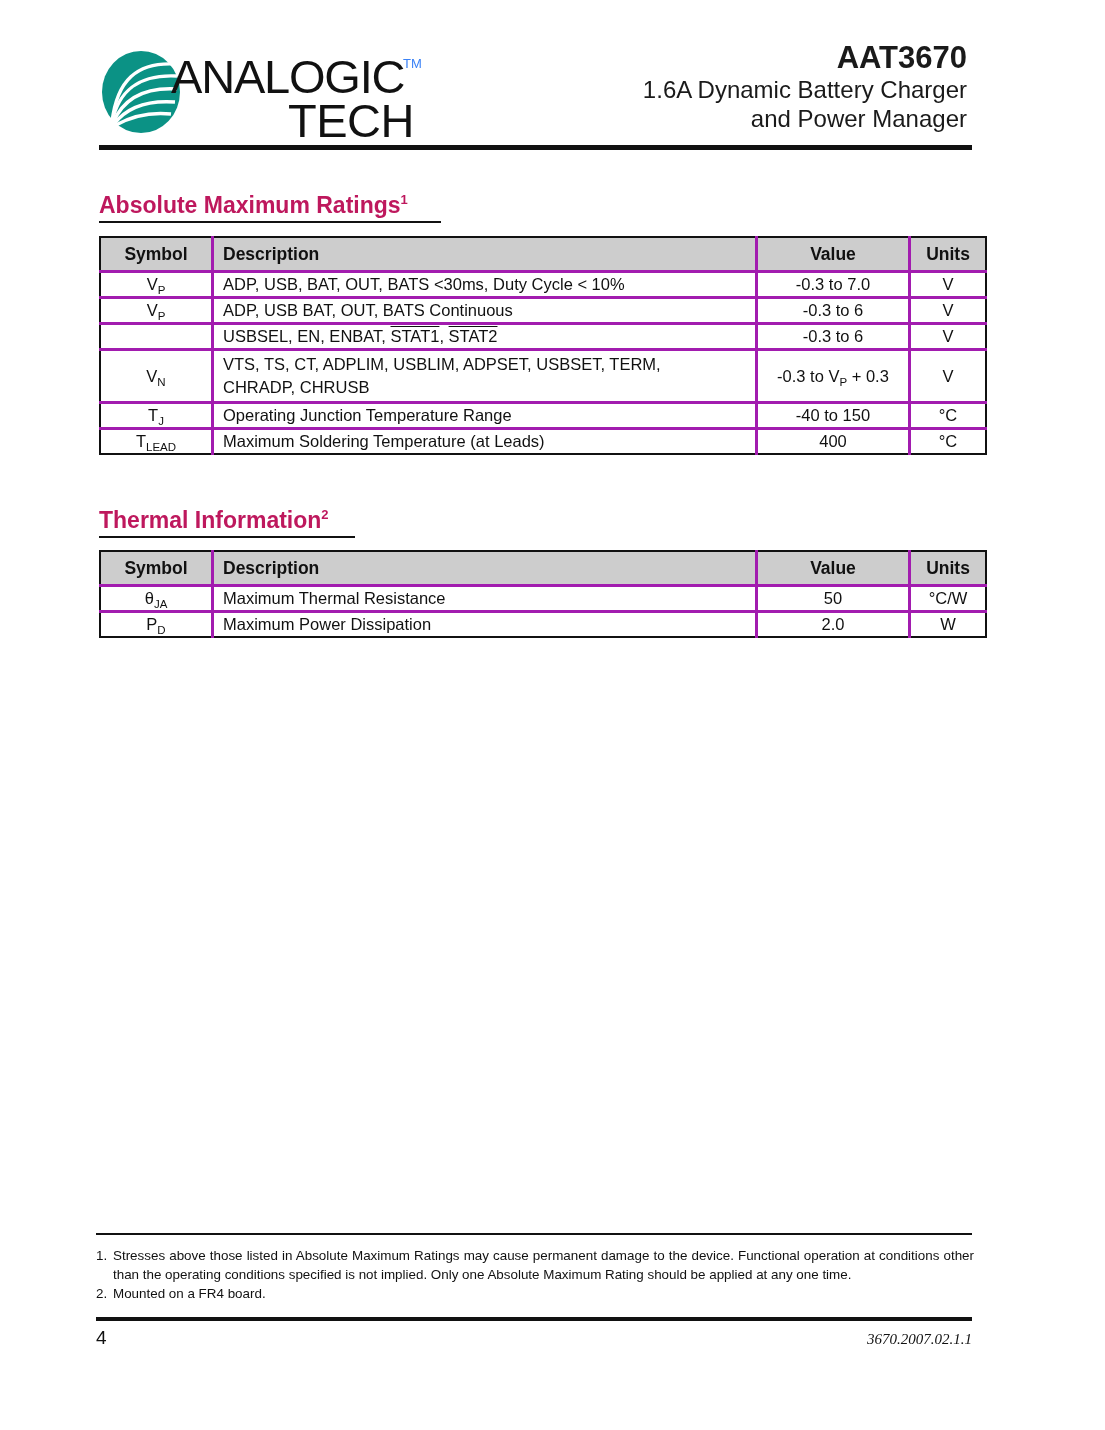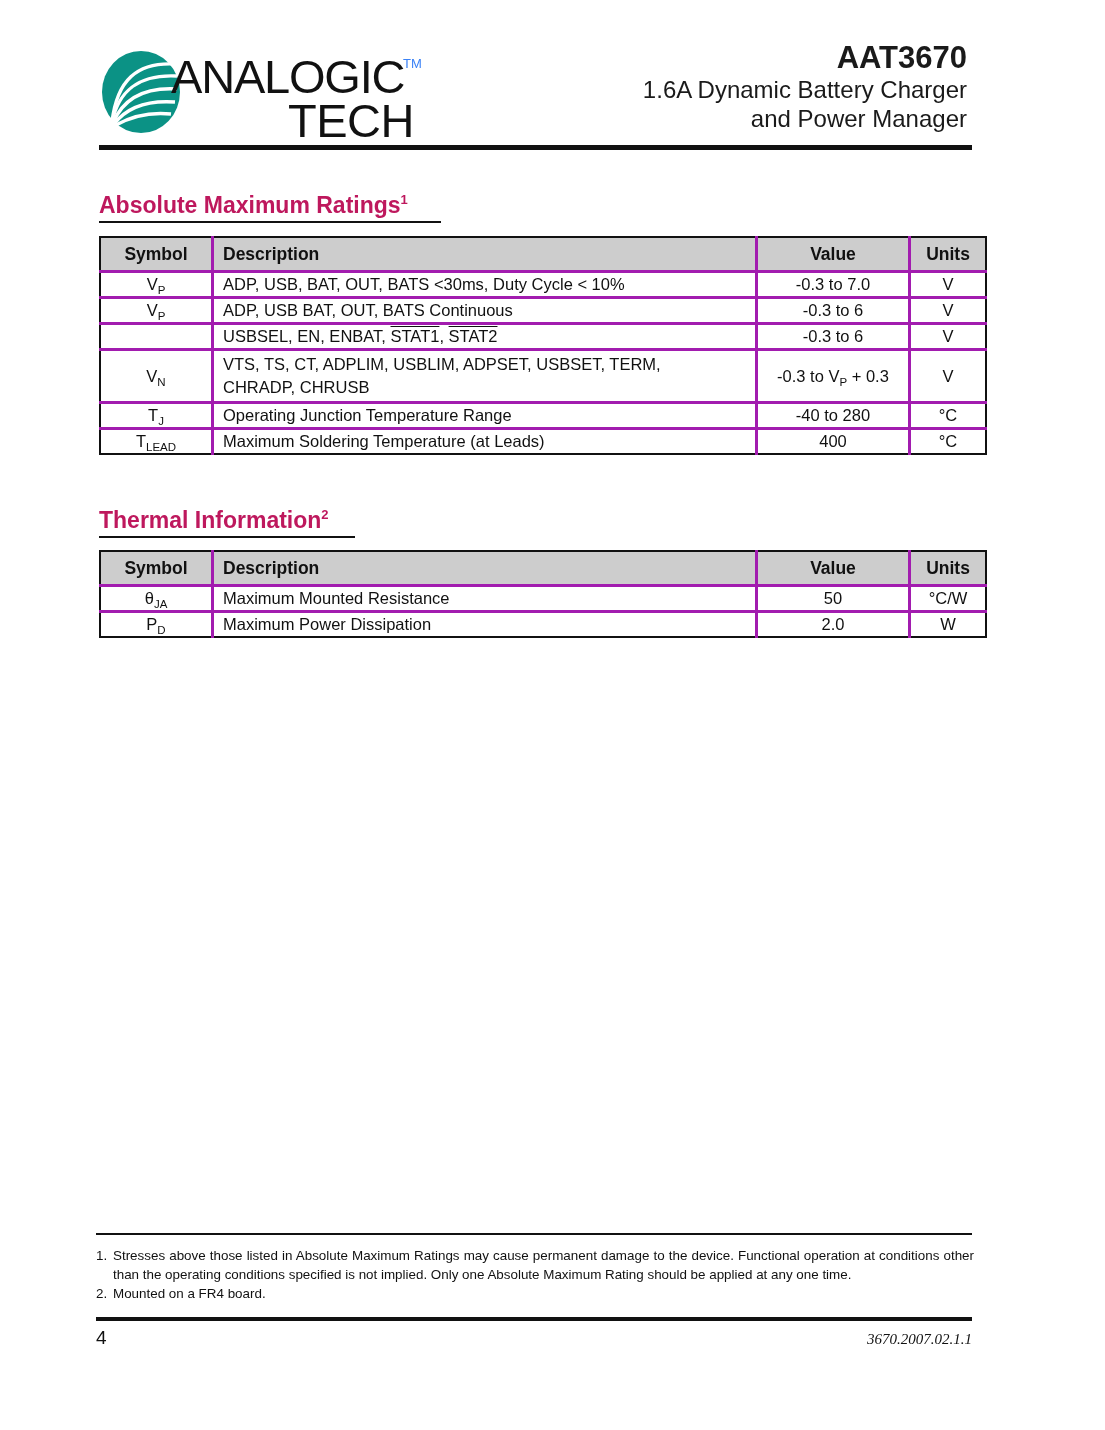--- a/index.html
+++ b/index.html
@@ -315,21 +315,21 @@
             <div>VTS, TS, CT, ADPLIM, USBLIM, ADPSET, USBSET, TERM,</div>
             <div>CHRADP, CHRUSB</div>
           </div>
         </td>
         <td class="c-value"><span>-0.3 to V</span><sub class="sm">P</sub><span> + 0.3</span></td>
         <td class="c-units">V</td>
       </tr>
       <tr class="row-1line">
         <td class="c-symbol"><span>T</span><sub class="sm">J</sub></td>
         <td class="c-desc">Operating Junction Temperature Range</td>
-        <td class="c-value">-40 to 280</td>
+        <td class="c-value">-40 to 150</td>
         <td class="c-units">°C</td>
       </tr>
       <tr class="row-1line">
         <td class="c-symbol"><span>T</span><sub class="sm">LEAD</sub></td>
         <td class="c-desc">Maximum Soldering Temperature (at Leads)</td>
         <td class="c-value">400</td>
         <td class="c-units">°C</td>
       </tr>
     </tbody>
   </table>
@@ -344,21 +344,21 @@
       <tr>
         <th class="c-symbol">Symbol</th>
         <th class="c-desc">Description</th>
         <th class="c-value">Value</th>
         <th class="c-units">Units</th>
       </tr>
     </thead>
     <tbody>
       <tr class="row-1line">
         <td class="c-symbol"><span>θ</span><sub class="sm">JA</sub></td>
-        <td class="c-desc">Maximum Mounted Resistance</td>
+        <td class="c-desc">Maximum Thermal Resistance</td>
         <td class="c-value">50</td>
         <td class="c-units">°C/W</td>
       </tr>
       <tr class="row-1line">
         <td class="c-symbol"><span>P</span><sub class="sm">D</sub></td>
         <td class="c-desc">Maximum Power Dissipation</td>
         <td class="c-value">2.0</td>
         <td class="c-units">W</td>
       </tr>
     </tbody>

